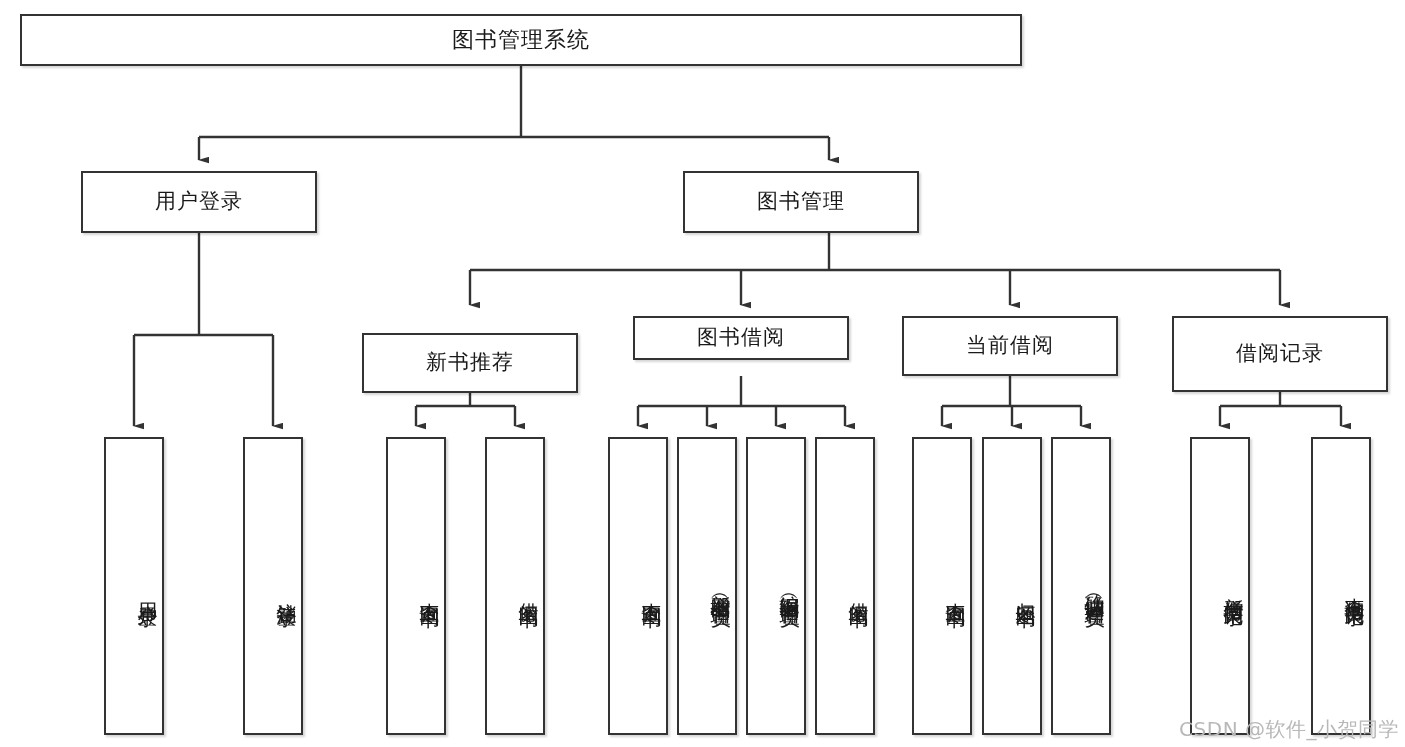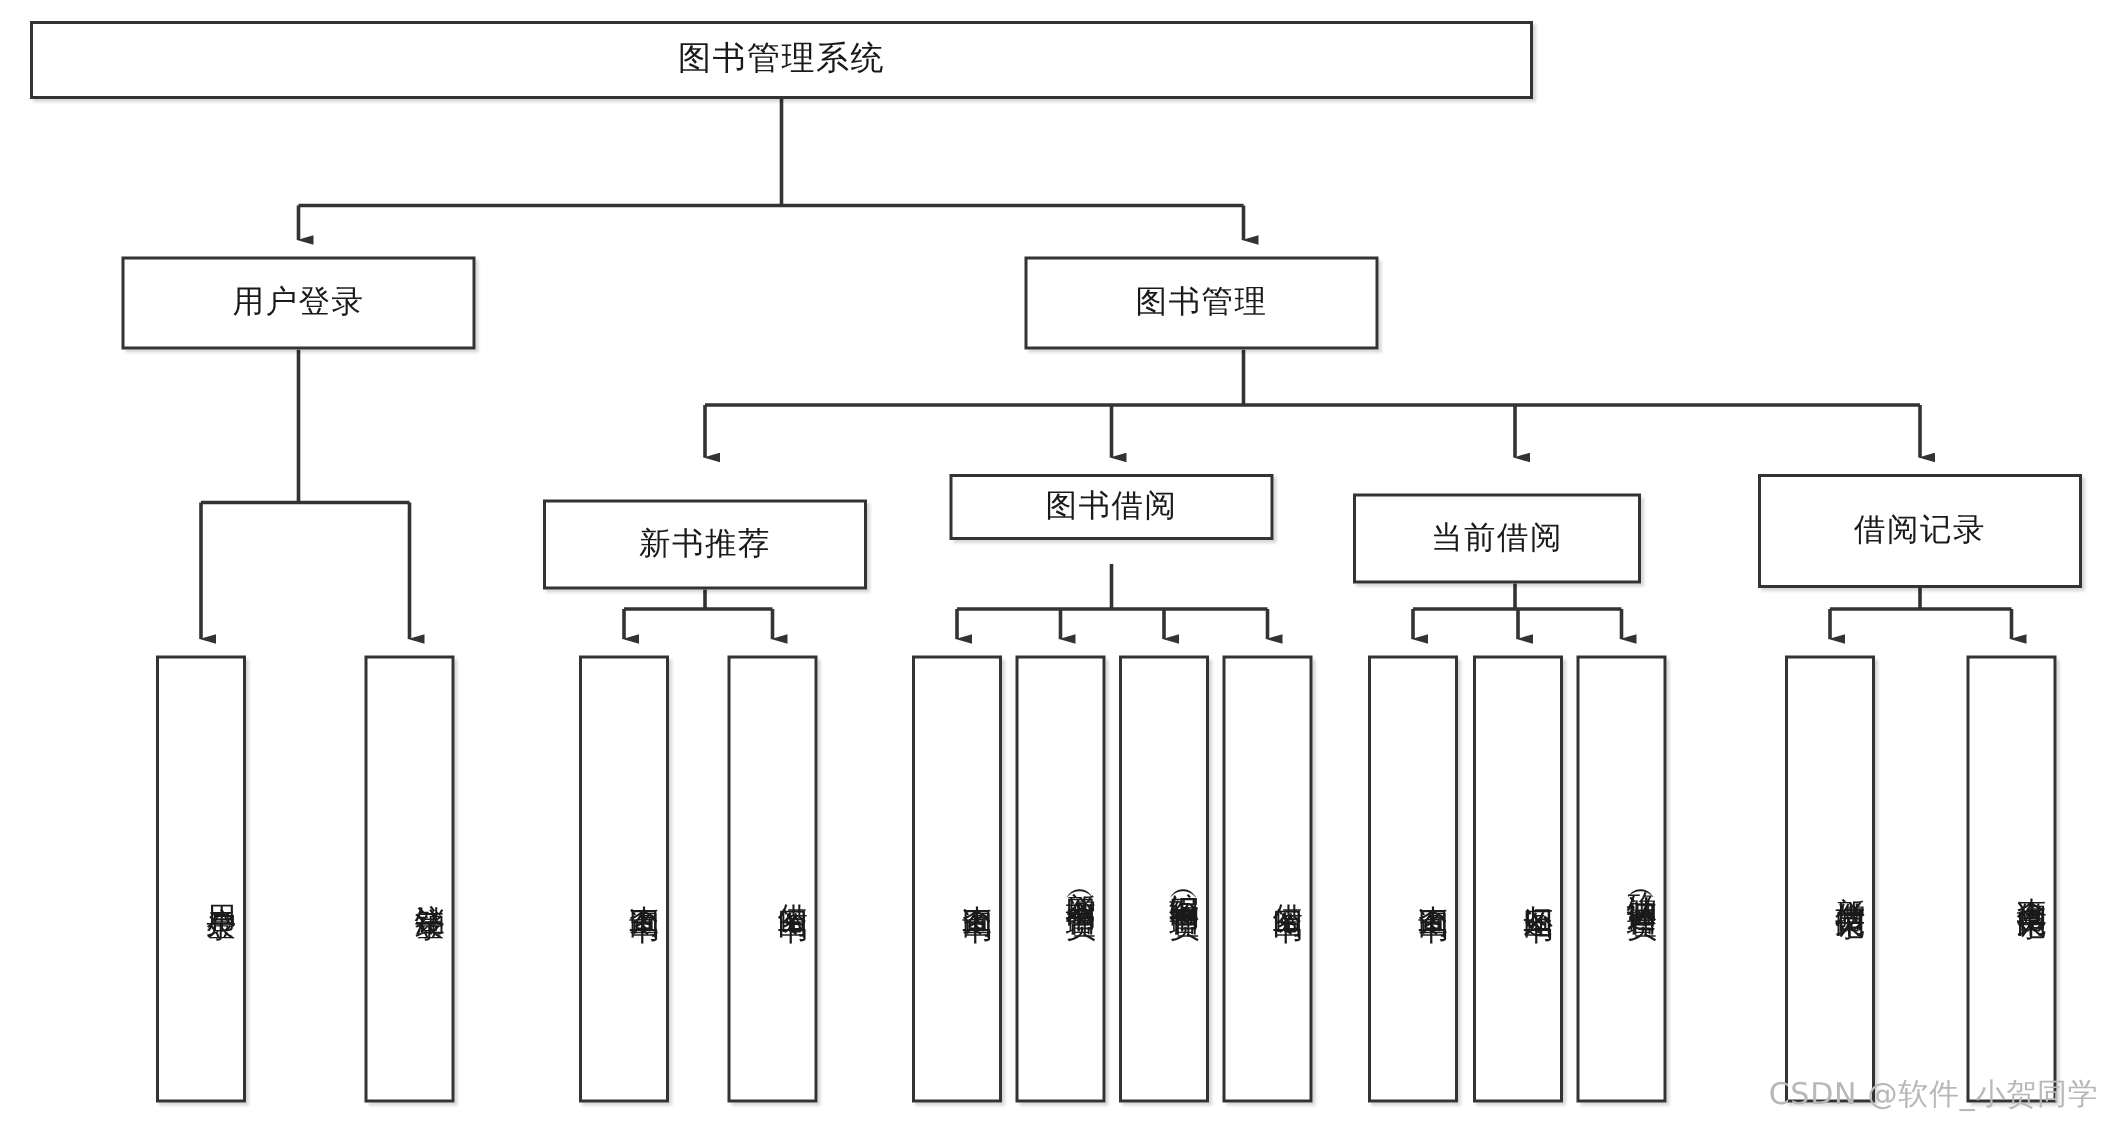--- a/index.html
+++ b/index.html
@@ -130,21 +130,21 @@
       </div>
       <div class="node horiz" style="left: 683px; top: 171px; width: 236px; height: 62px;">
         <span>图书管理</span>
       </div>
       <div class="node horiz" style="left: 362px; top: 333px; width: 216px; height: 60px;">
         <span>新书推荐</span>
       </div>
       <div class="node horiz" style="left: 633px; top: 316px; width: 216px; height: 44px;">
         <span>图书借阅</span>
       </div>
-      <div class="node horiz" style="left: 902px; top: 329px; width: 192px; height: 60px;">
+      <div class="node horiz" style="left: 902px; top: 316px; width: 216px; height: 60px;">
         <span>当前借阅</span>
       </div>
       <div class="node horiz" style="left: 1172px; top: 316px; width: 216px; height: 76px;">
         <span>借阅记录</span>
       </div>
       <div class="node vert" style="left: 104px; top: 437px; width: 60px; height: 298px;">
         <span class="vlabel">用户登录</span>
       </div>
       <div class="node vert" style="left: 243px; top: 437px; width: 60px; height: 298px;">
         <span class="vlabel">注销登录</span>

